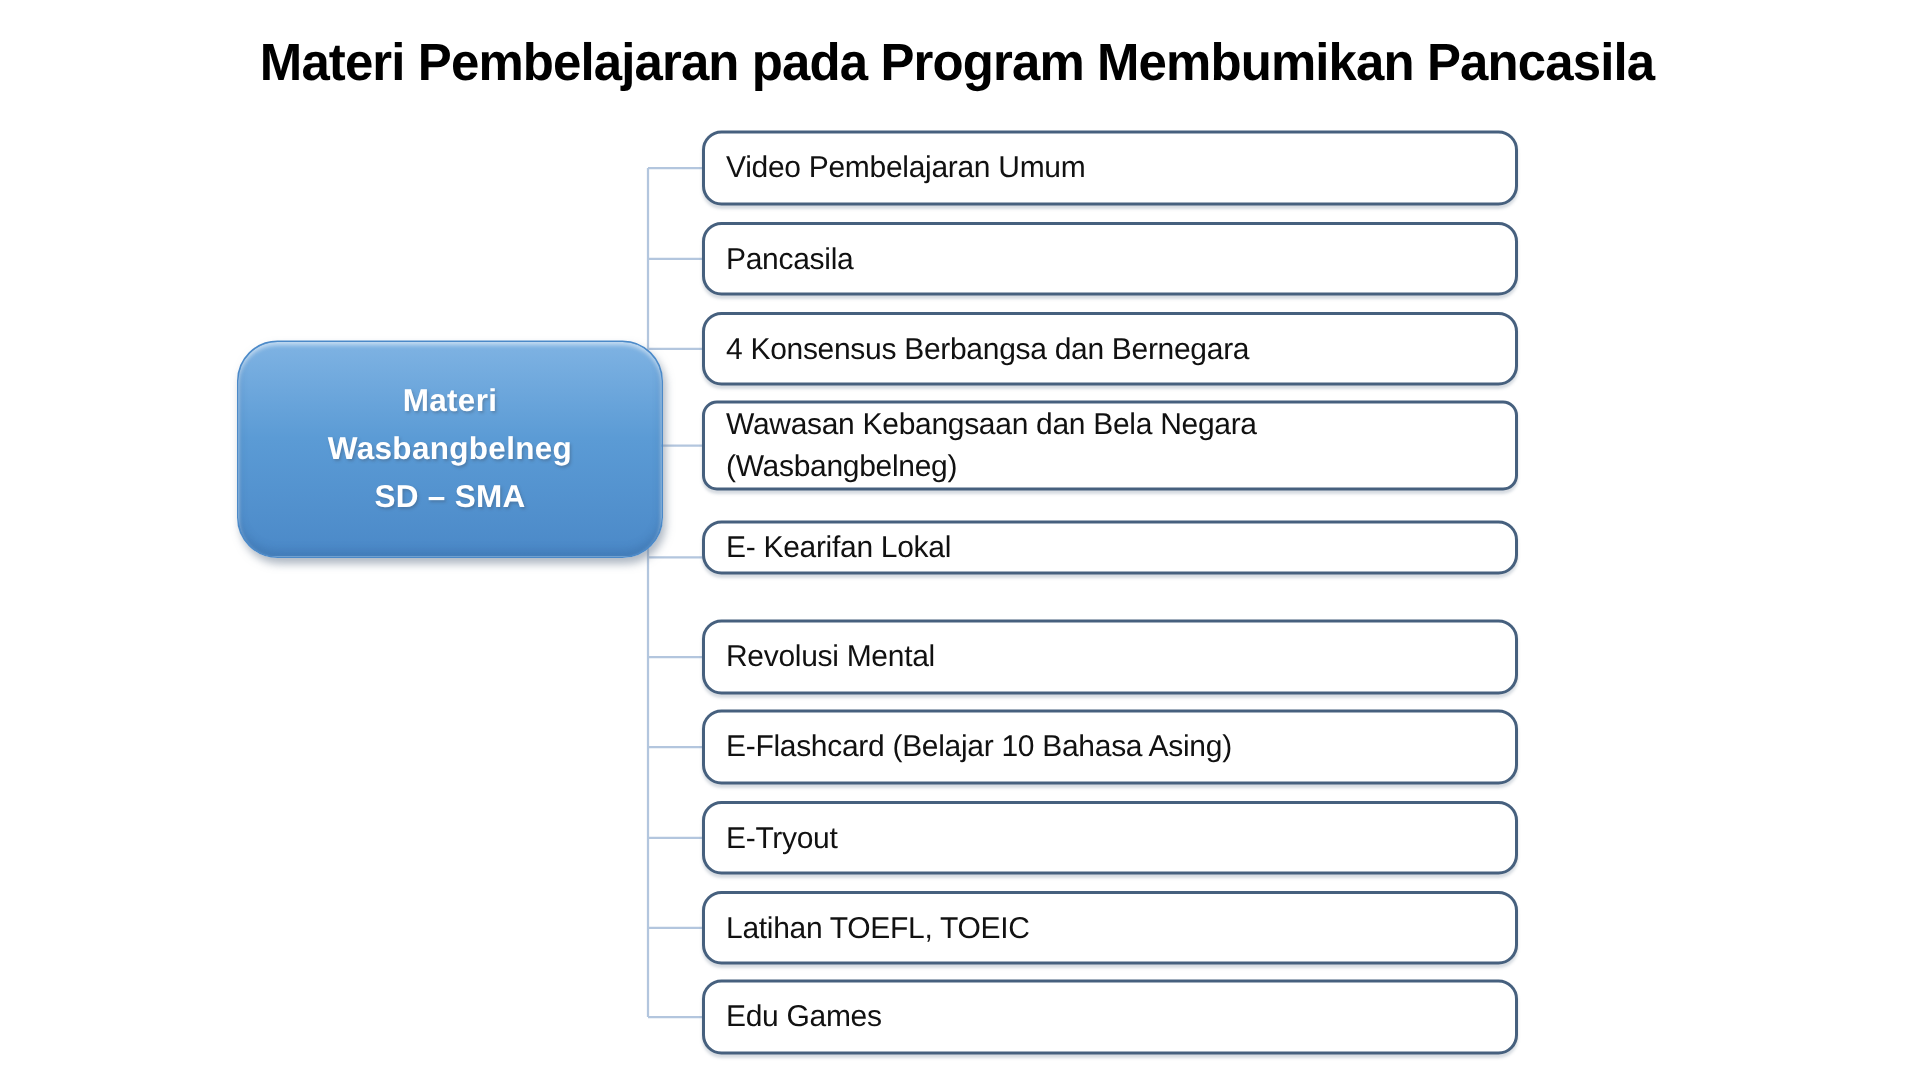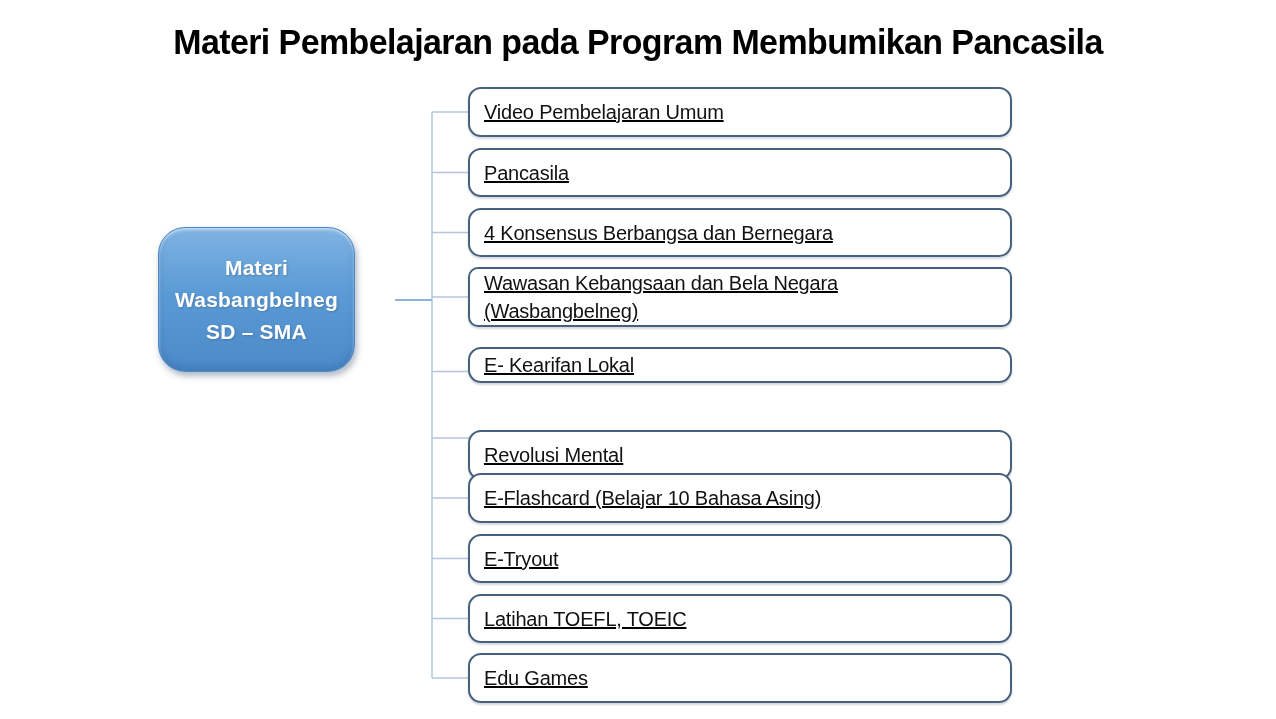--- a/index.html
+++ b/index.html
@@ -30,21 +30,21 @@
   }
   .connectors {
     position: absolute;
     top: 0;
     left: 0;
   }
   .center-box {
     position: absolute;
     left: 158px;
     top: 227px;
-    width: 197px;
+    width: 284px;
     height: 145px;
     box-sizing: border-box;
     border-radius: 27px;
     background: linear-gradient(180deg,
       var(--center-light, #7fb3e3) 0%,
       var(--center-fill, #5b9bd5) 45%,
       var(--center-dark, #4b89c8) 100%);
     border: 1px solid var(--center-dark, #4b89c8);
     box-shadow:
       2px 4px 6px rgba(110, 125, 145, 0.55),
@@ -67,21 +67,20 @@
     left: 468px;
     width: 544px;
     box-sizing: border-box;
     background: var(--item-fill, #ffffff);
     border: 2px solid var(--item-border, #46607e);
     border-radius: 13px;
     box-shadow: 0 2px 2px rgba(120, 135, 155, 0.3);
     display: flex;
     align-items: center;
     padding: 0 14px;
-    text-decoration: underline;
   }
   .item-label {
     font-size: 20px;
     line-height: 28px;
     color: var(--item-text, #111111);
     white-space: pre-line;
     letter-spacing: -0.2px;
   }
 </style>
 </head>
@@ -122,21 +121,21 @@
       <div class="item" style="top: 208px; height: 49px;">
         <span class="item-label">4 Konsensus Berbangsa dan Bernegara</span>
       </div>
       <div class="item" style="top: 267px; height: 60px; border-radius: 10px;">
         <span class="item-label">Wawasan Kebangsaan dan Bela Negara
 (Wasbangbelneg)</span>
       </div>
       <div class="item" style="top: 347px; height: 36px;">
         <span class="item-label">E- Kearifan Lokal</span>
       </div>
-      <div class="item" style="top: 413px; height: 50px; margin-top: 17px;">
+      <div class="item" style="top: 413px; height: 50px;">
         <span class="item-label">Revolusi Mental</span>
       </div>
       <div class="item" style="top: 473px; height: 50px;">
         <span class="item-label">E-Flashcard (Belajar 10 Bahasa Asing)</span>
       </div>
       <div class="item" style="top: 534px; height: 49px;">
         <span class="item-label">E-Tryout</span>
       </div>
       <div class="item" style="top: 594px; height: 49px;">
         <span class="item-label">Latihan TOEFL, TOEIC</span>

